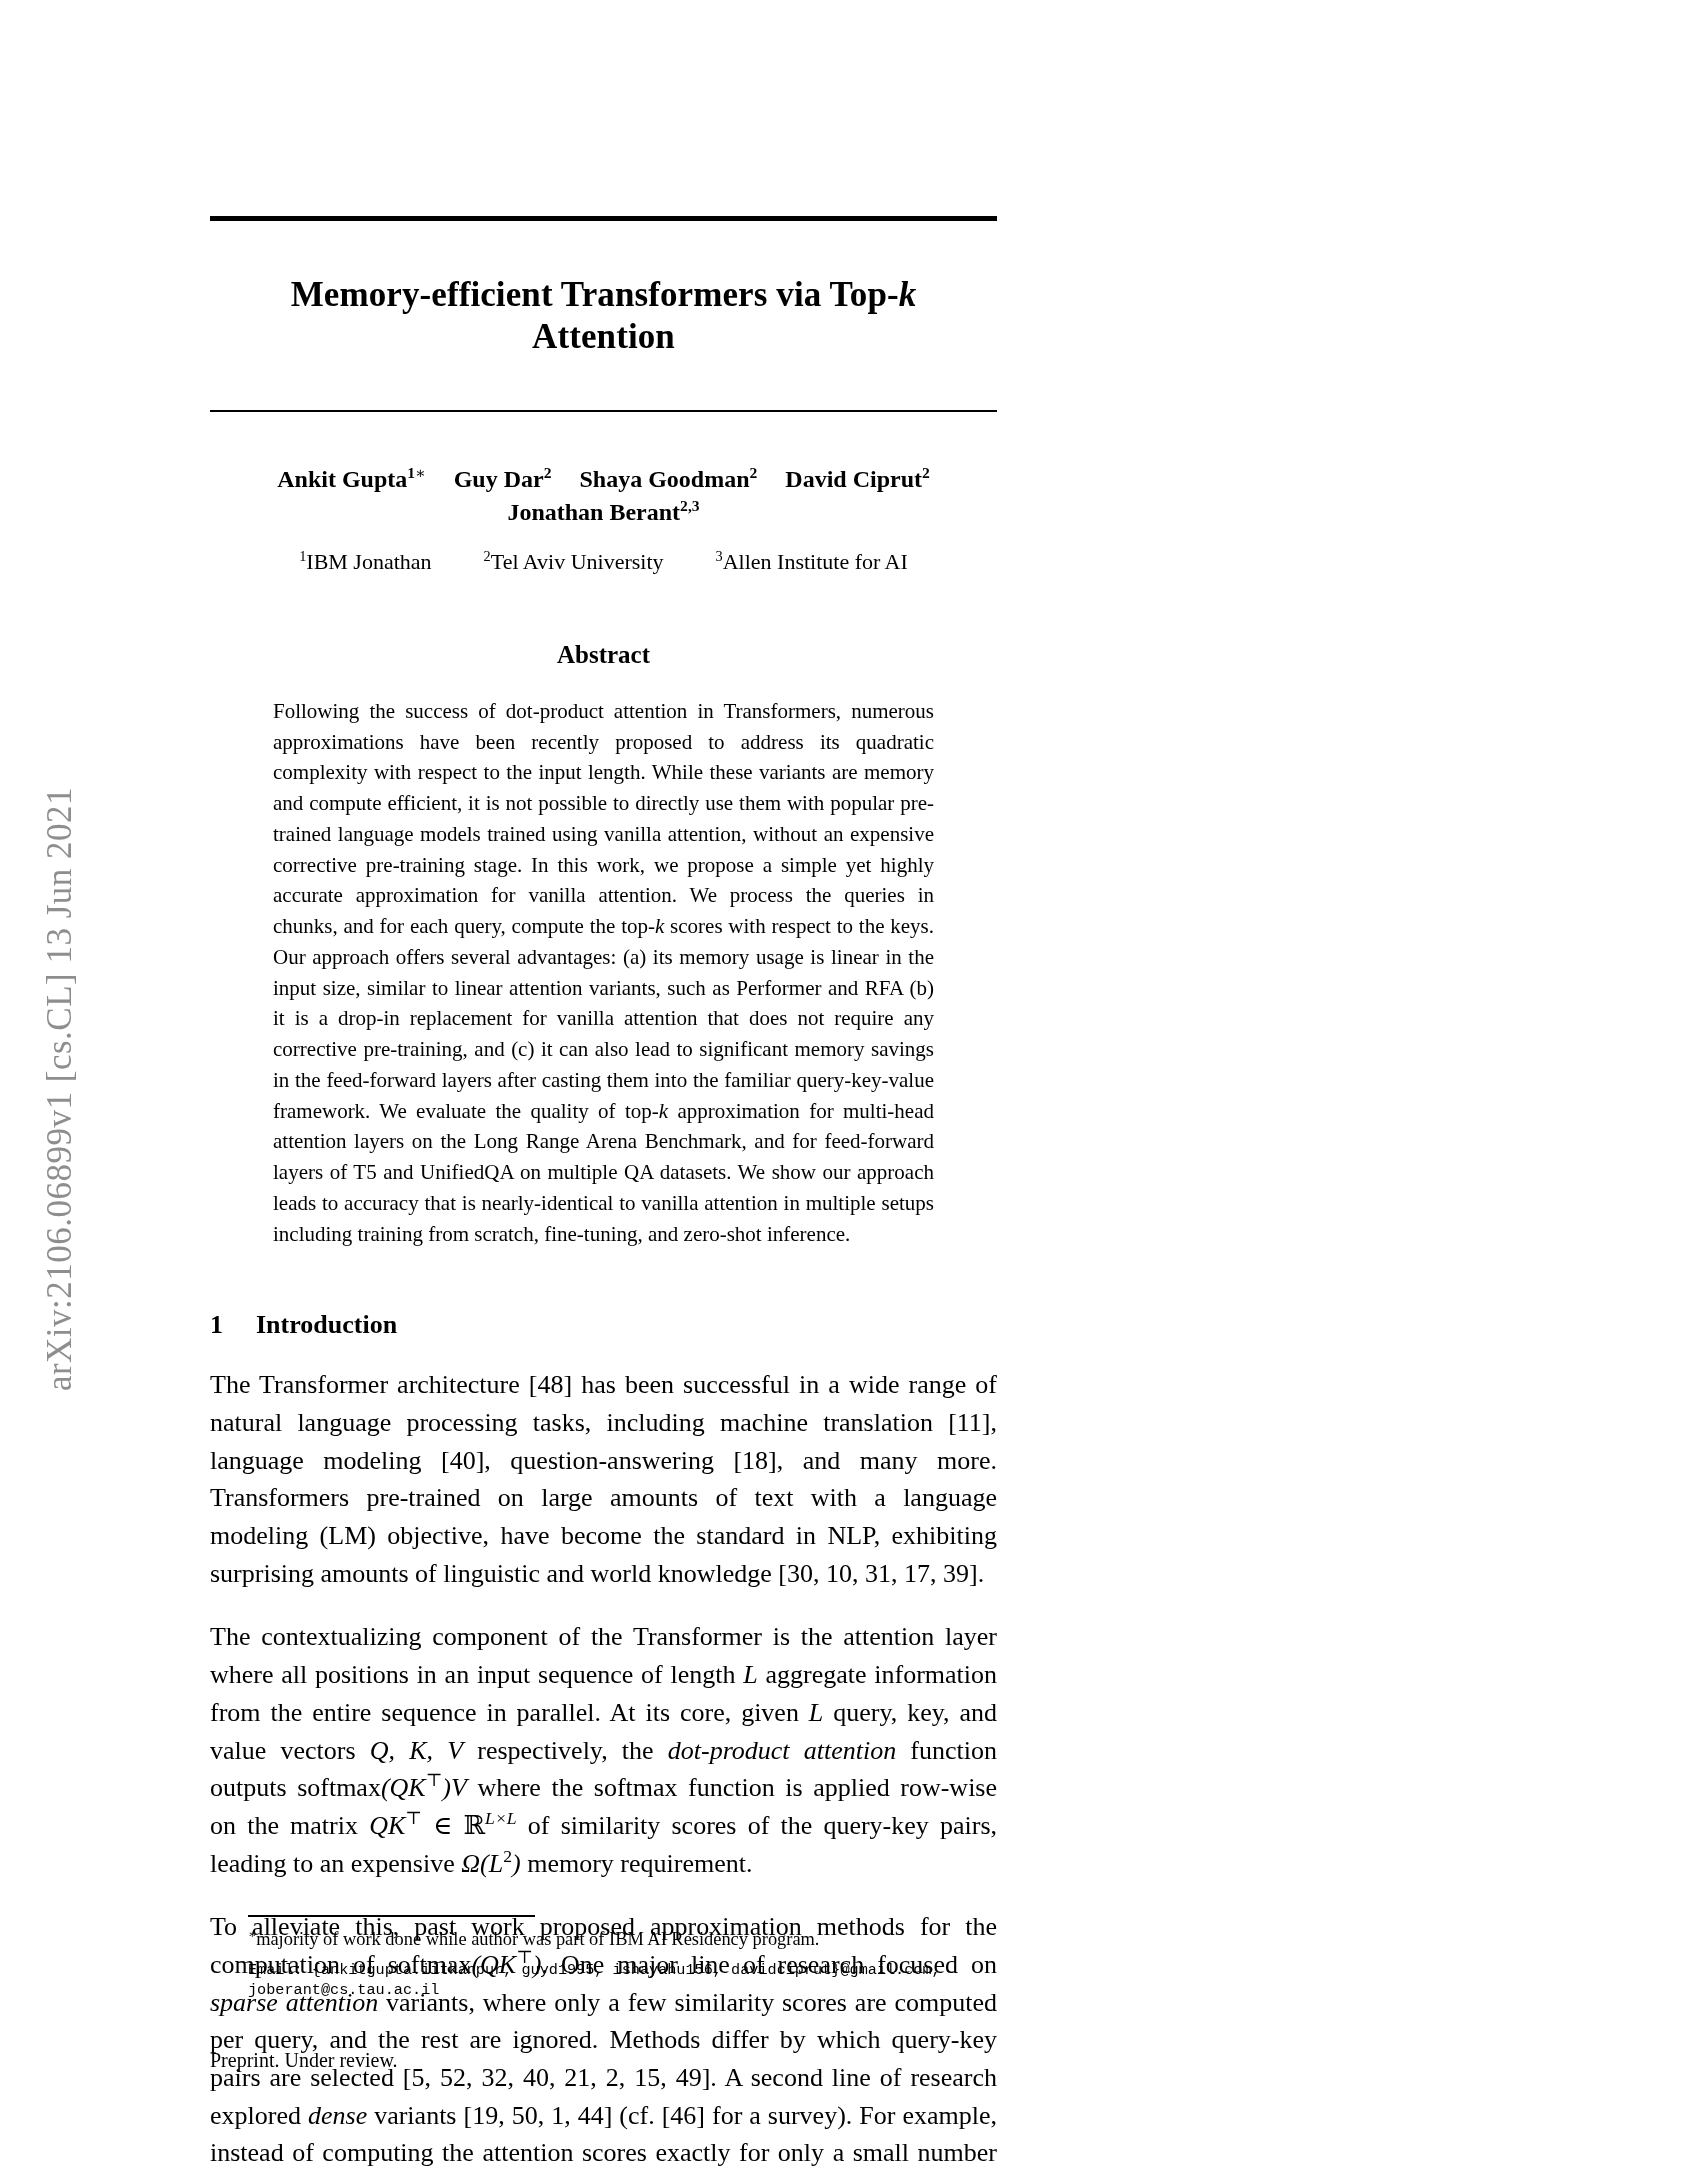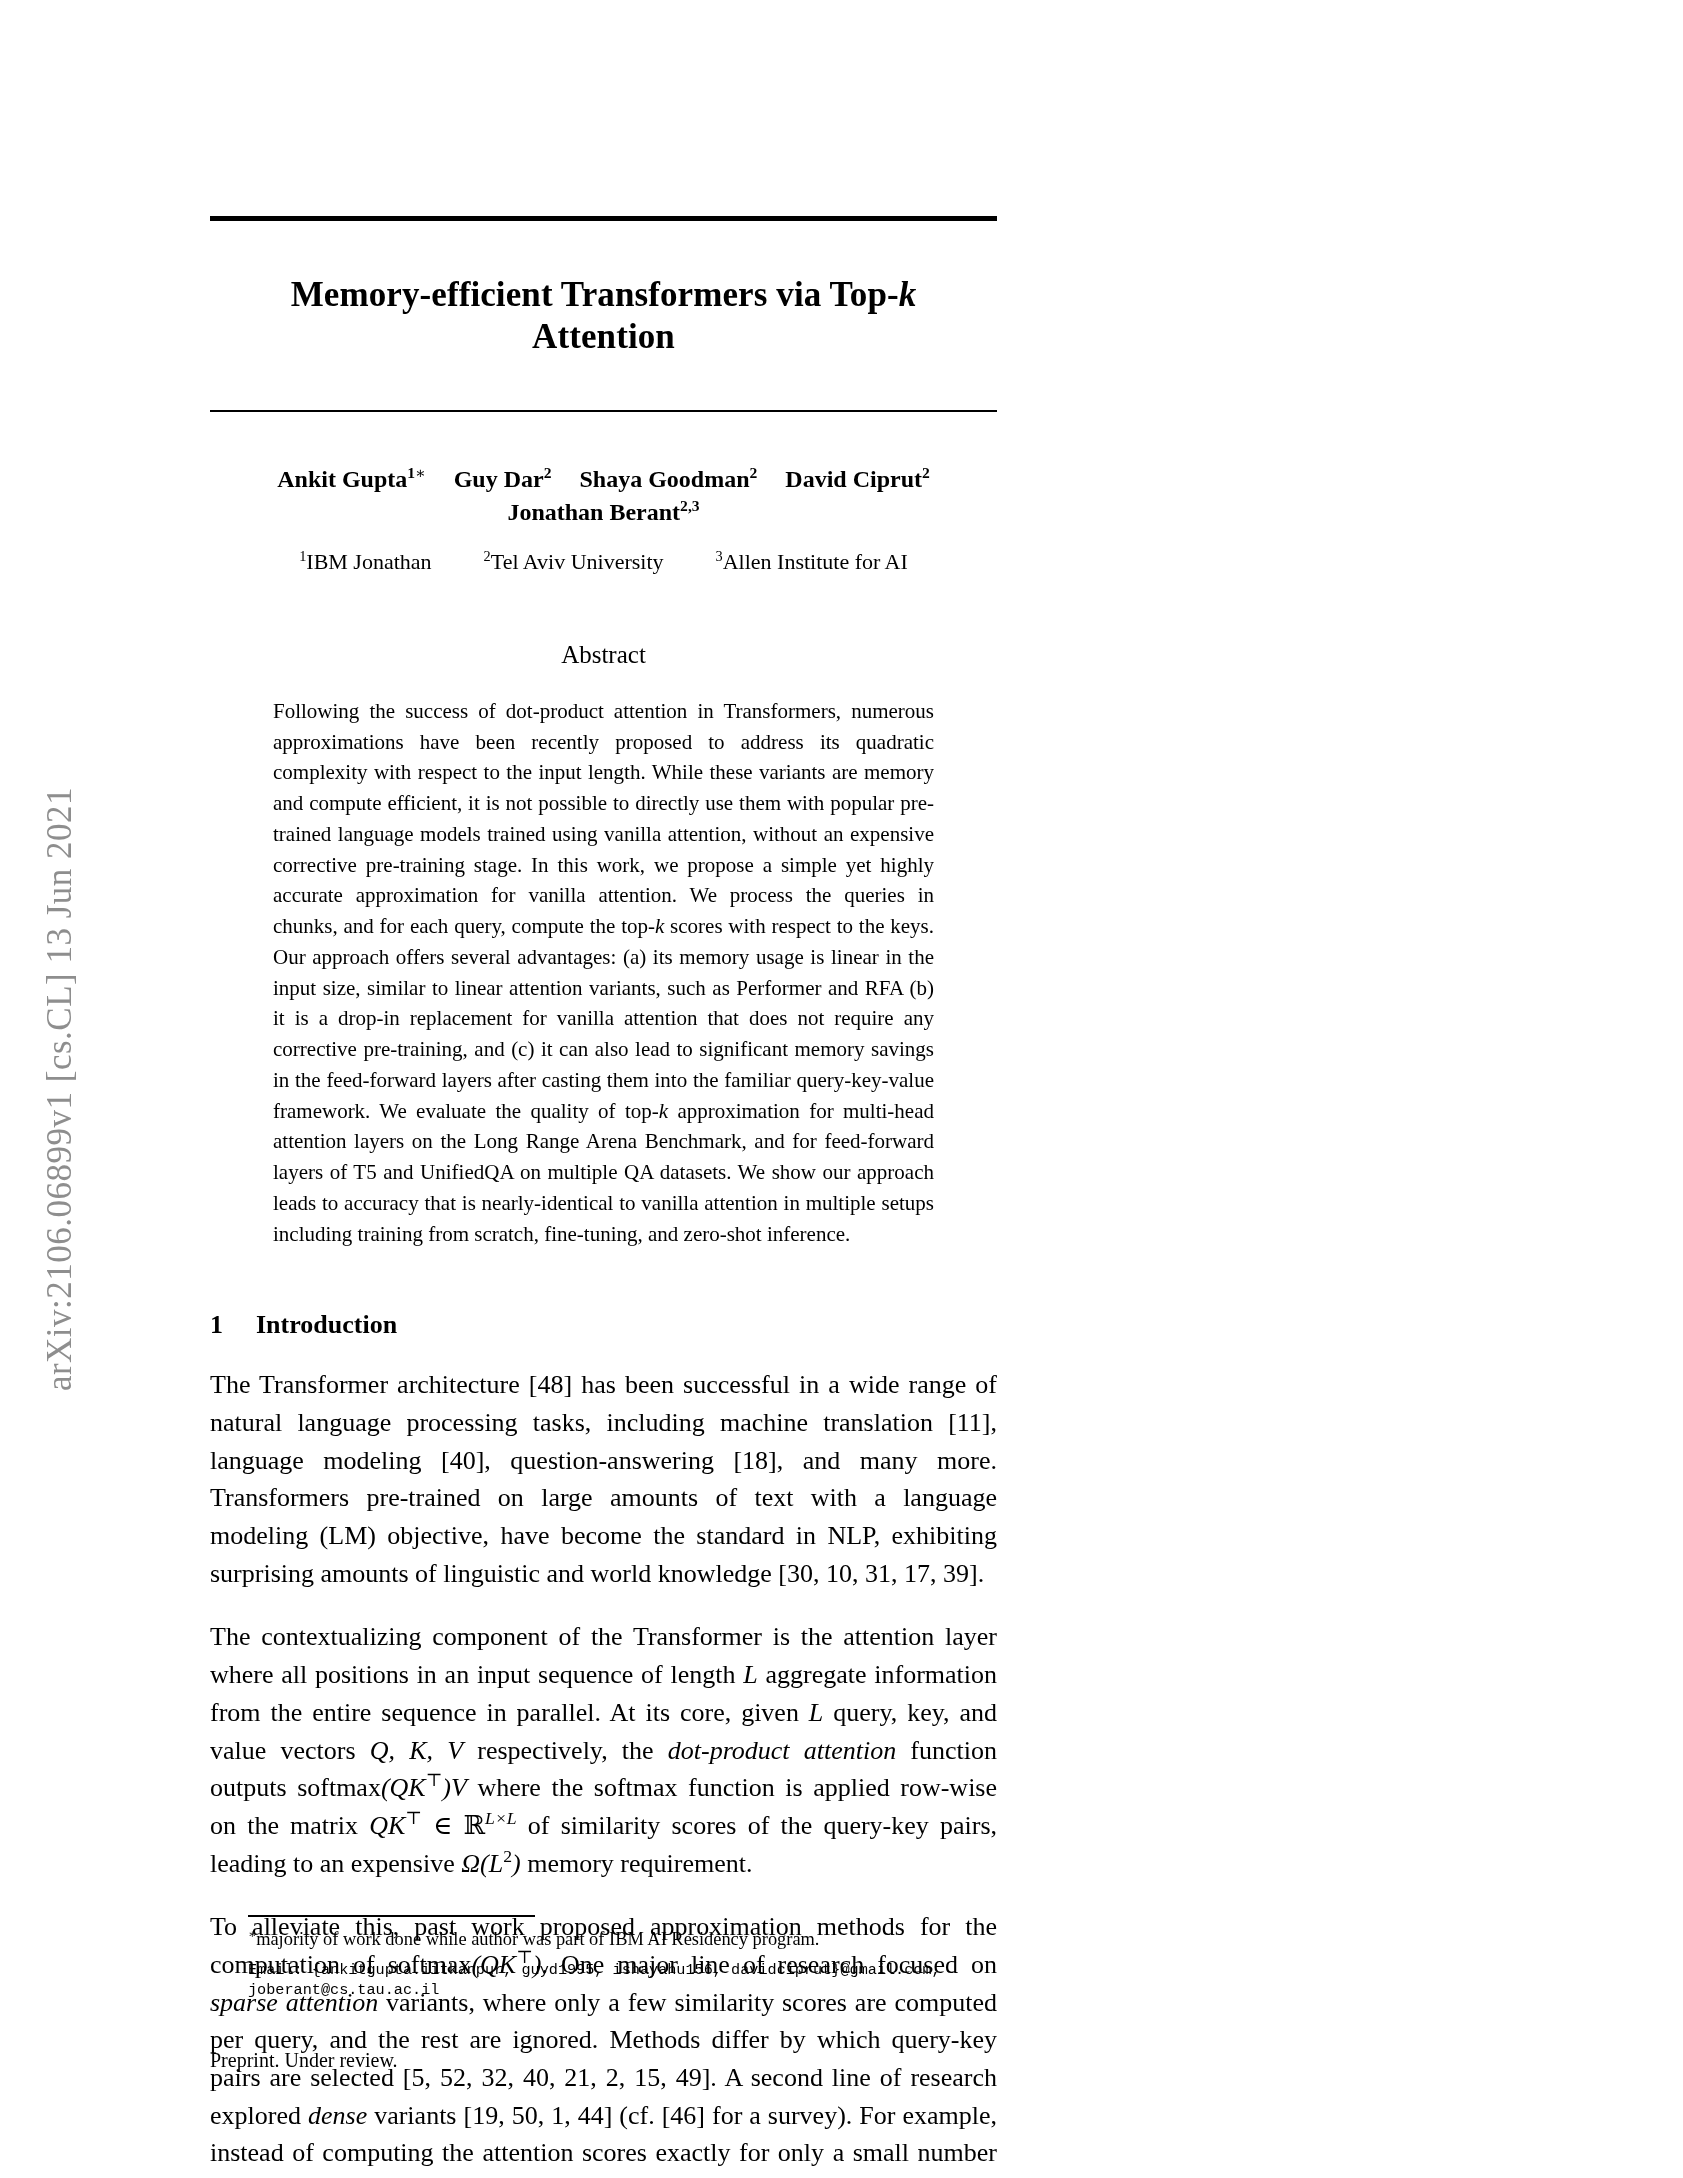--- a/index.html
+++ b/index.html
@@ -88,21 +88,21 @@
     text-align: center;
     font-size: 22px;
     line-height: 1.4;
   }
   #affiliations .affil { display: inline-block; margin: 0 26px; white-space: nowrap; }
 
   #abstract-heading {
     margin-top: 63px;
     text-align: center;
     font-size: 25px;
-    font-weight: normal;
+    font-weight: bold;
   }
 
   #abstract-body {
     margin: 27px auto 0 auto;
     width: 661px;
     font-size: 21px;
     line-height: 1.465;
     text-align: justify;
     text-justify: inter-word;
     hyphens: manual;

